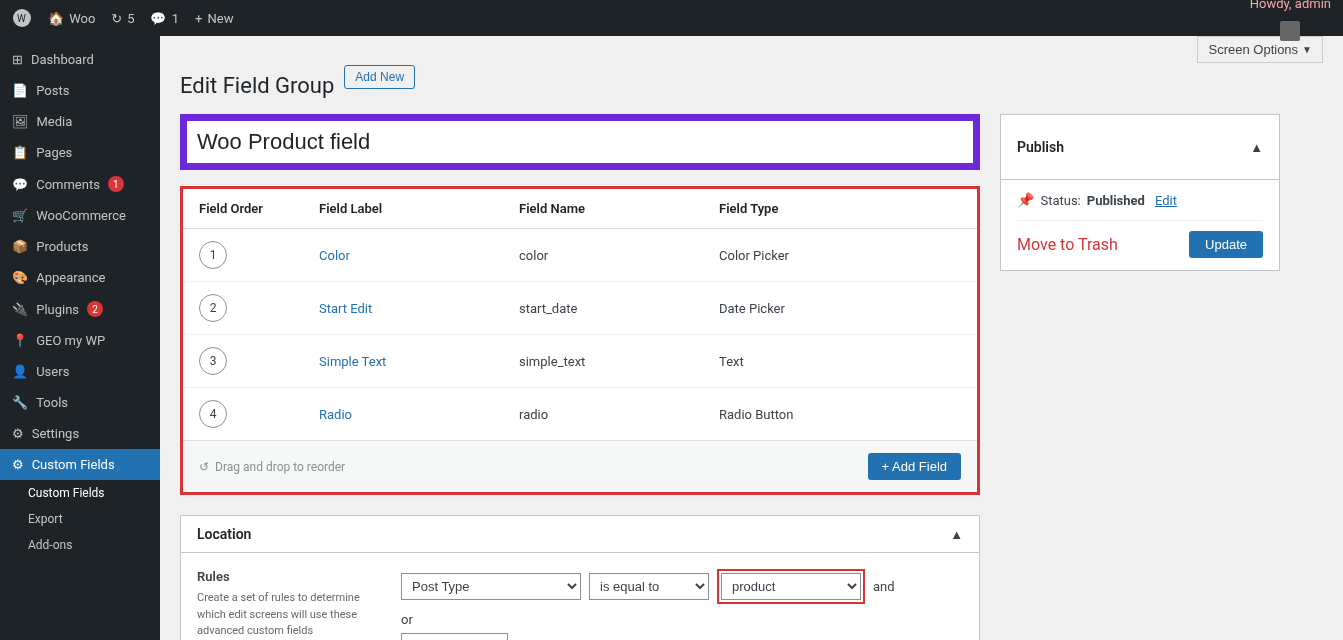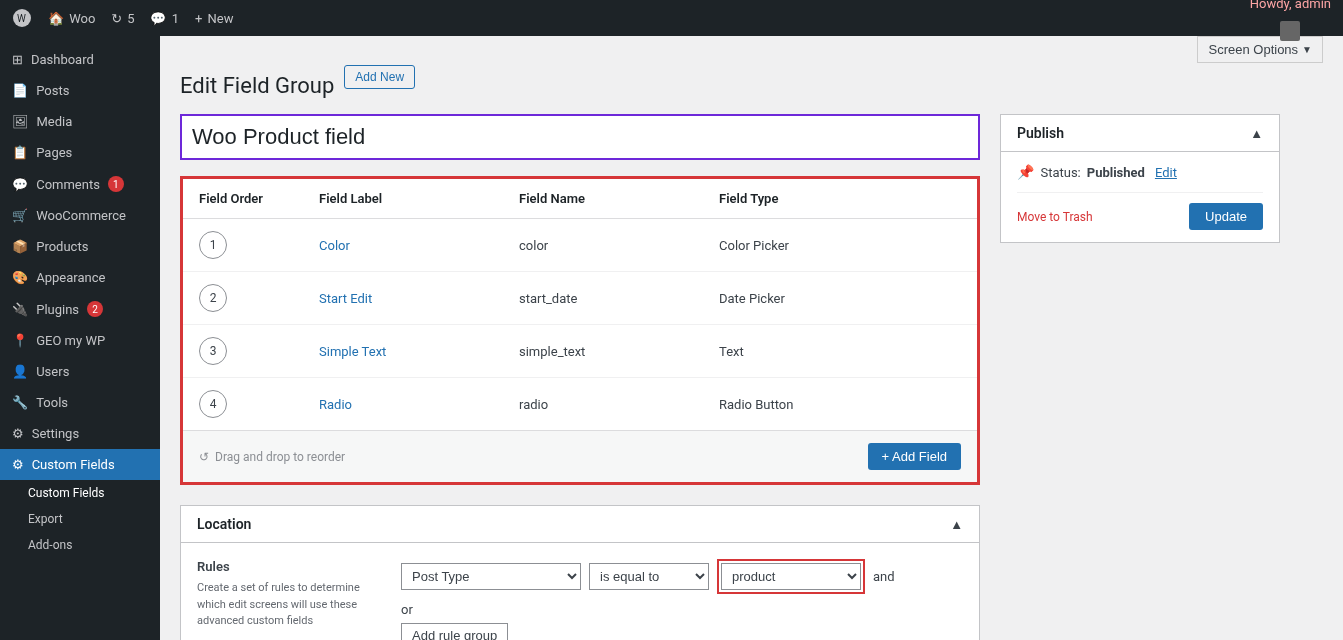--- a/index.html
+++ b/index.html
@@ -103,21 +103,21 @@
     
     .content-columns { display: flex; gap: 20px; }
     .content-main { flex: 1; min-width: 0; }
     .content-sidebar { width: 280px; flex-shrink: 0; }
 
     
     .title-input {
       width: 100%;
       font-size: 22px;
       padding: 8px 10px;
-      border: 2px solid #6d28d9;
+      border: 7px solid #6d28d9;
       background: #fff;
       margin-bottom: 16px;
       color: #1d2327;
       font-weight: 400;
     }
 
     
     .fields-box {
       border: 3px solid #d63638;
       background: #fff;
@@ -222,29 +222,29 @@
 
     
     .publish-box {
       background: #fff;
       border: 1px solid #c3c4c7;
     }
     .publish-header {
       display: flex;
       align-items: center;
       justify-content: space-between;
-      padding: 10px 16px;
+      padding: 24px 16px;
       border-bottom: 1px solid #c3c4c7;
     }
     .publish-header h2 { font-size: 14px; font-weight: 600; color: #1d2327; }
     .publish-content { padding: 12px 16px; }
     .publish-status { display: flex; align-items: center; gap: 6px; margin-bottom: 12px; font-size: 13px; }
     .status-icon { color: #8c8f94; font-size: 14px; }
     .publish-actions { display: flex; align-items: center; justify-content: space-between; padding-top: 10px; border-top: 1px solid #f0f0f1; }
-    .move-to-trash { color: #d63638; text-decoration: none; font-size: 12px; cursor: pointer; }
+    .move-to-trash { color: #d63638; text-decoration: none; font-size: 16px; cursor: pointer; }
     .update-btn {
       background: #2271b1;
       color: #fff;
       border: none;
       padding: 6px 16px;
       cursor: pointer;
       font-size: 13px;
       border-radius: 3px;
     }
     .chevron-down { font-size: 10px; }

